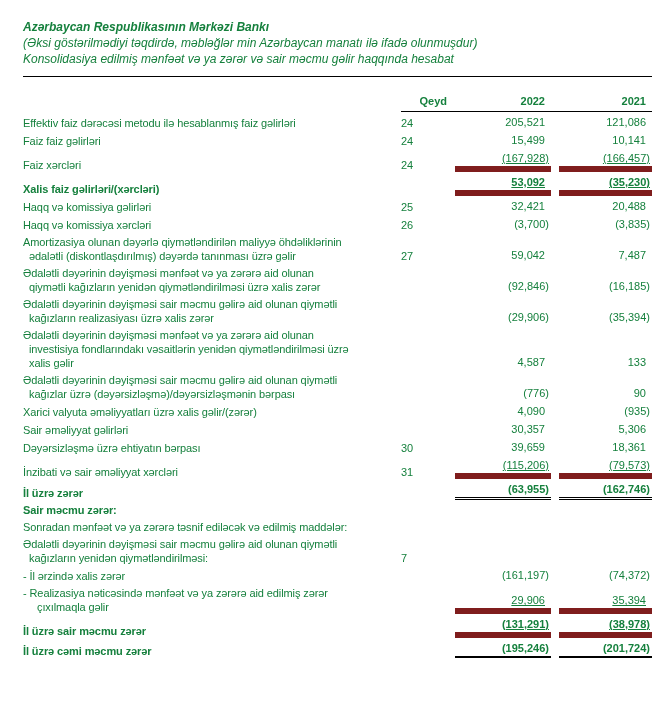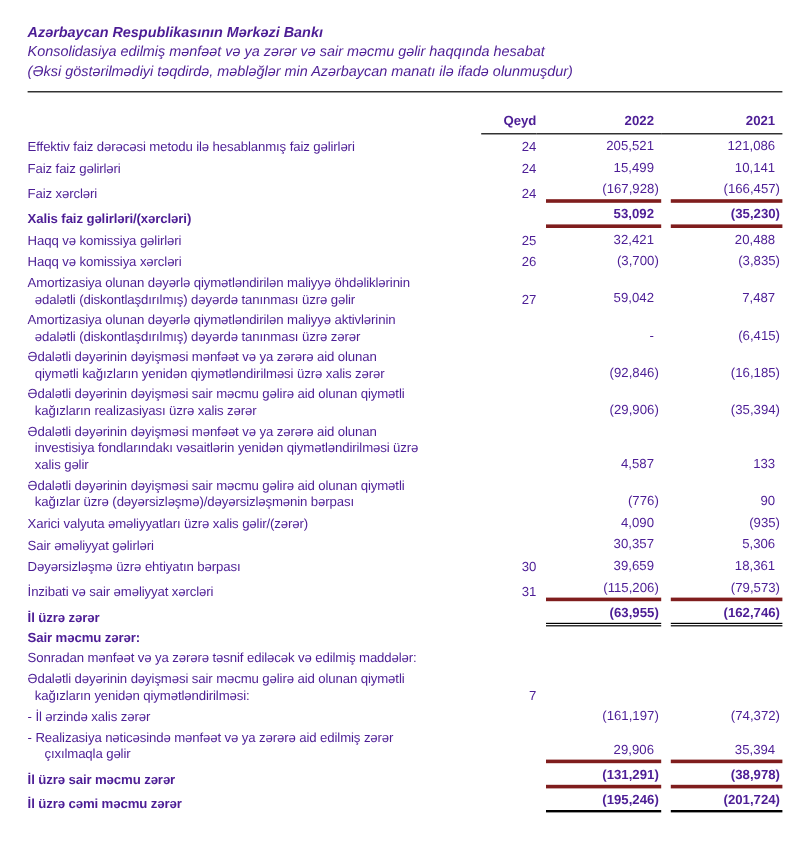--- a/index.html
+++ b/index.html
@@ -1,18 +1,18 @@
 <!DOCTYPE html>
 <html><head>
 <meta charset="utf-8">
 <style>
   html, body { margin: 0; padding: 0; background: #ffffff; }
   .page {
     width: 665px; height: 716px; box-sizing: border-box;
-    background: #ffffff; color: #4c1d95;
+    background: #ffffff; color: #15803d;
     font-family: "Liberation Sans", sans-serif;
     padding: 19px 13px 15px 23px; overflow: hidden;
   }
   .doc-header { width: 629px; border-bottom: 1.5px solid #000; padding-bottom: 9px; }
   .doc-title { font-size: 12px; line-height: 16px; font-weight: bold; font-style: italic; }
   .doc-subtitle { font-size: 12px; line-height: 16px; font-style: italic; }
 
   table.fin { width: 629px; table-layout: fixed; border-collapse: collapse; }
   col.c-label { width: 378px; }
   col.c-note  { width: 46px; }
@@ -25,43 +25,43 @@
     border-bottom: 1.5px solid #000; padding: 0 6px 3px 0; text-align: right;
   }
   th.note-h .col-head { text-align: right; padding-right: 0; }
 
   td { font-size: 11px; line-height: 14px; padding: 3px 0 0 0; vertical-align: bottom; }
   td.label {
     white-space: pre-line; letter-spacing: -0.1px;
     padding-left: 6px; text-indent: -6px; padding-right: 2px; margin-top: 15px;
   }
   tr.dash td.label { padding-left: 14px; text-indent: -14px; }
-  td.note { text-align: right; }
+  td.note { text-align: left; }
   td.num .v {
     display: block; margin-left: 8px; text-align: right;
     padding: 0 6px 1px 0;
   }
   td.num .v.paren { padding-right: 2px; }
 
   tr.bold td, tr.bold td .v { font-weight: bold; }
   tr.italic td.label { }
 
-  tr.rule  td.num .v { border-bottom: 3px solid #7f1d1d; }
+  tr.rule  td.num .v { border-bottom: 6px solid #7f1d1d; text-decoration: underline; }
   tr.dbl   td.num .v { border-bottom: 3px double #000; }
   tr.thick td.num .v { border-bottom: 2.5px solid #000; }
 </style>
 </head>
 <body>
 
 <div class="page">
 
   <div class="doc-header">
     <div class="doc-title">Azərbaycan Respublikasının Mərkəzi Bankı</div>
+    <div class="doc-subtitle">(Əksi göstərilmədiyi təqdirdə, məbləğlər min Azərbaycan manatı ilə ifadə olunmuşdur)</div>
     <div class="doc-subtitle">Konsolidasiya edilmiş mənfəət və ya zərər və sair məcmu gəlir haqqında hesabat</div>
-    <div class="doc-subtitle">(Əksi göstərilmədiyi təqdirdə, məbləğlər min Azərbaycan manatı ilə ifadə olunmuşdur)</div>
   </div>
 
   <table class="fin">
     <colgroup>
       <col class="c-label">
         <col class="c-note">
         <col class="c-y1">
         <col class="c-y2">
     </colgroup>
     <thead>
@@ -144,31 +144,20 @@
 ədalətli (diskontlaşdırılmış) dəyərdə tanınması üzrə gəlir</td>
         <td class="note">27</td>
         <td class="num">
             <span class="v">59,042</span>
           </td>
         <td class="num">
             <span class="v">7,487</span>
           </td>
       </tr>
       <tr>
-        <td class="label">Amortizasiya olunan dəyərlə qiymətləndirilən maliyyə aktivlərinin
-ədalətli (diskontlaşdırılmış) dəyərdə tanınması üzrə zərər</td>
-        <td class="note"></td>
-        <td class="num">
-            <span class="v">-</span>
-          </td>
-        <td class="num">
-            <span class="v paren">(6,415)</span>
-          </td>
-      </tr>
-      <tr>
         <td class="label">Ədalətli dəyərinin dəyişməsi mənfəət və ya zərərə aid olunan
 qiymətli kağızların yenidən qiymətləndirilməsi üzrə xalis zərər</td>
         <td class="note"></td>
         <td class="num">
             <span class="v paren">(92,846)</span>
           </td>
         <td class="num">
             <span class="v paren">(16,185)</span>
           </td>
       </tr>

